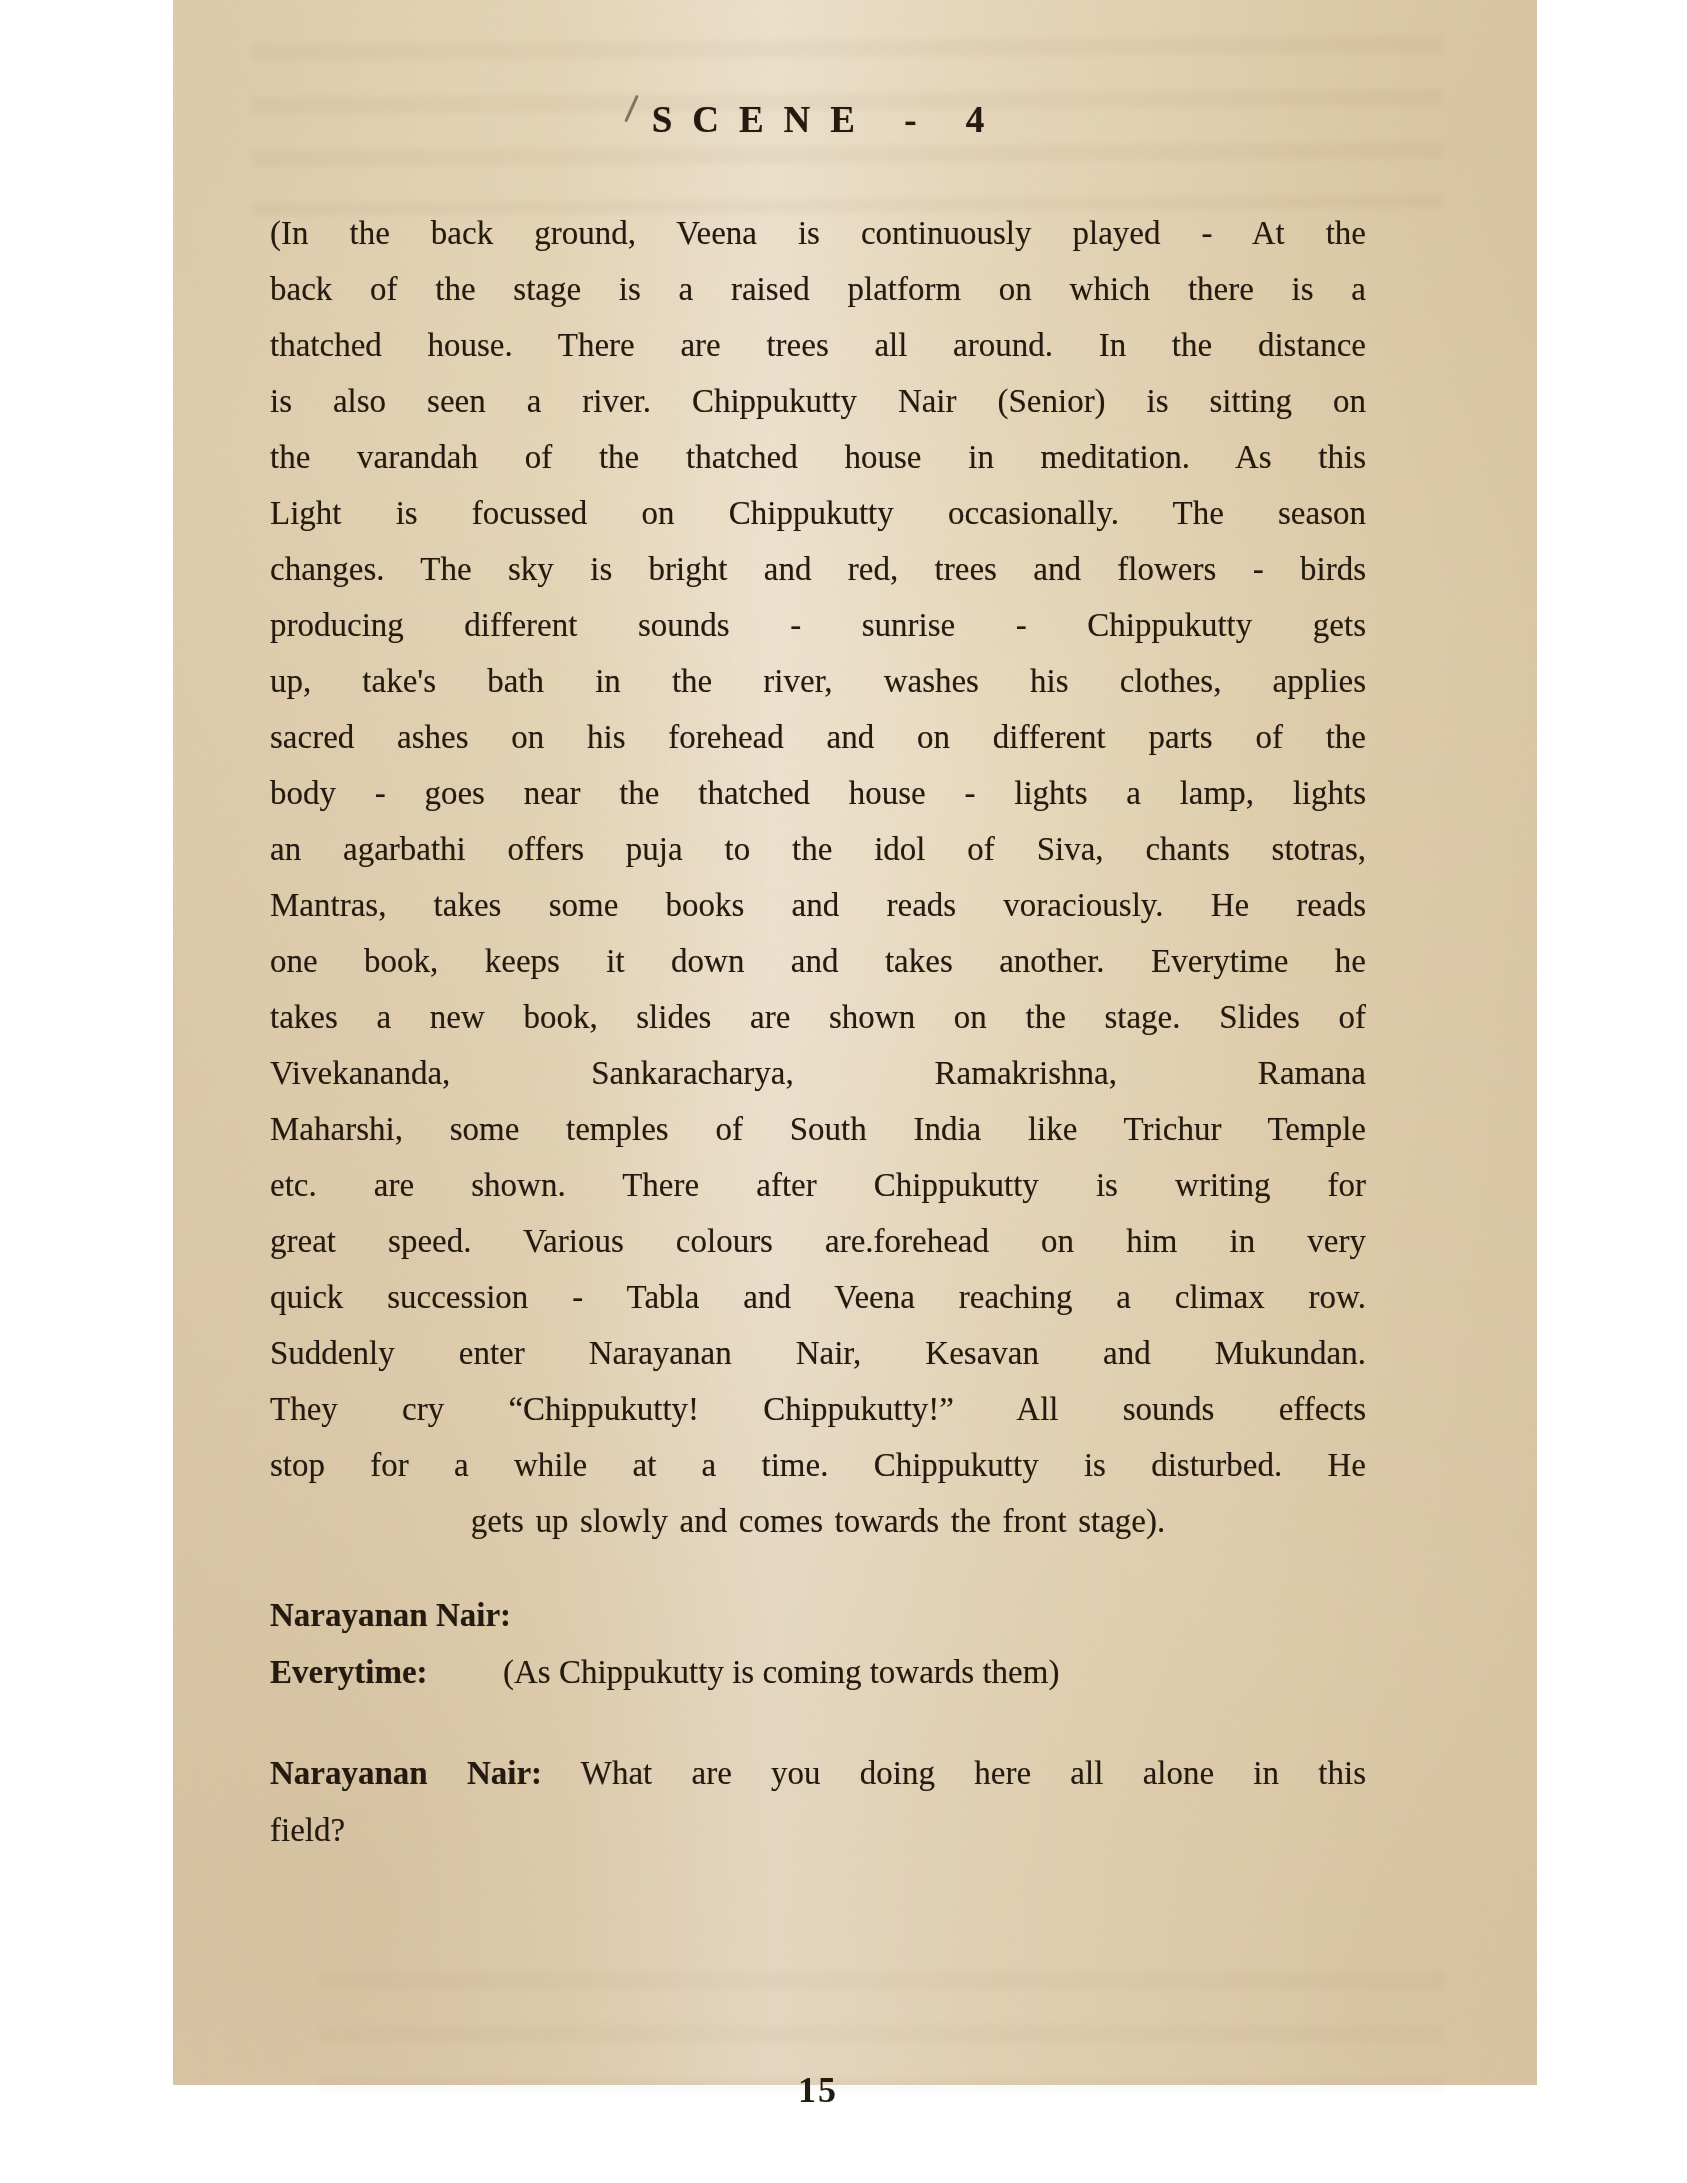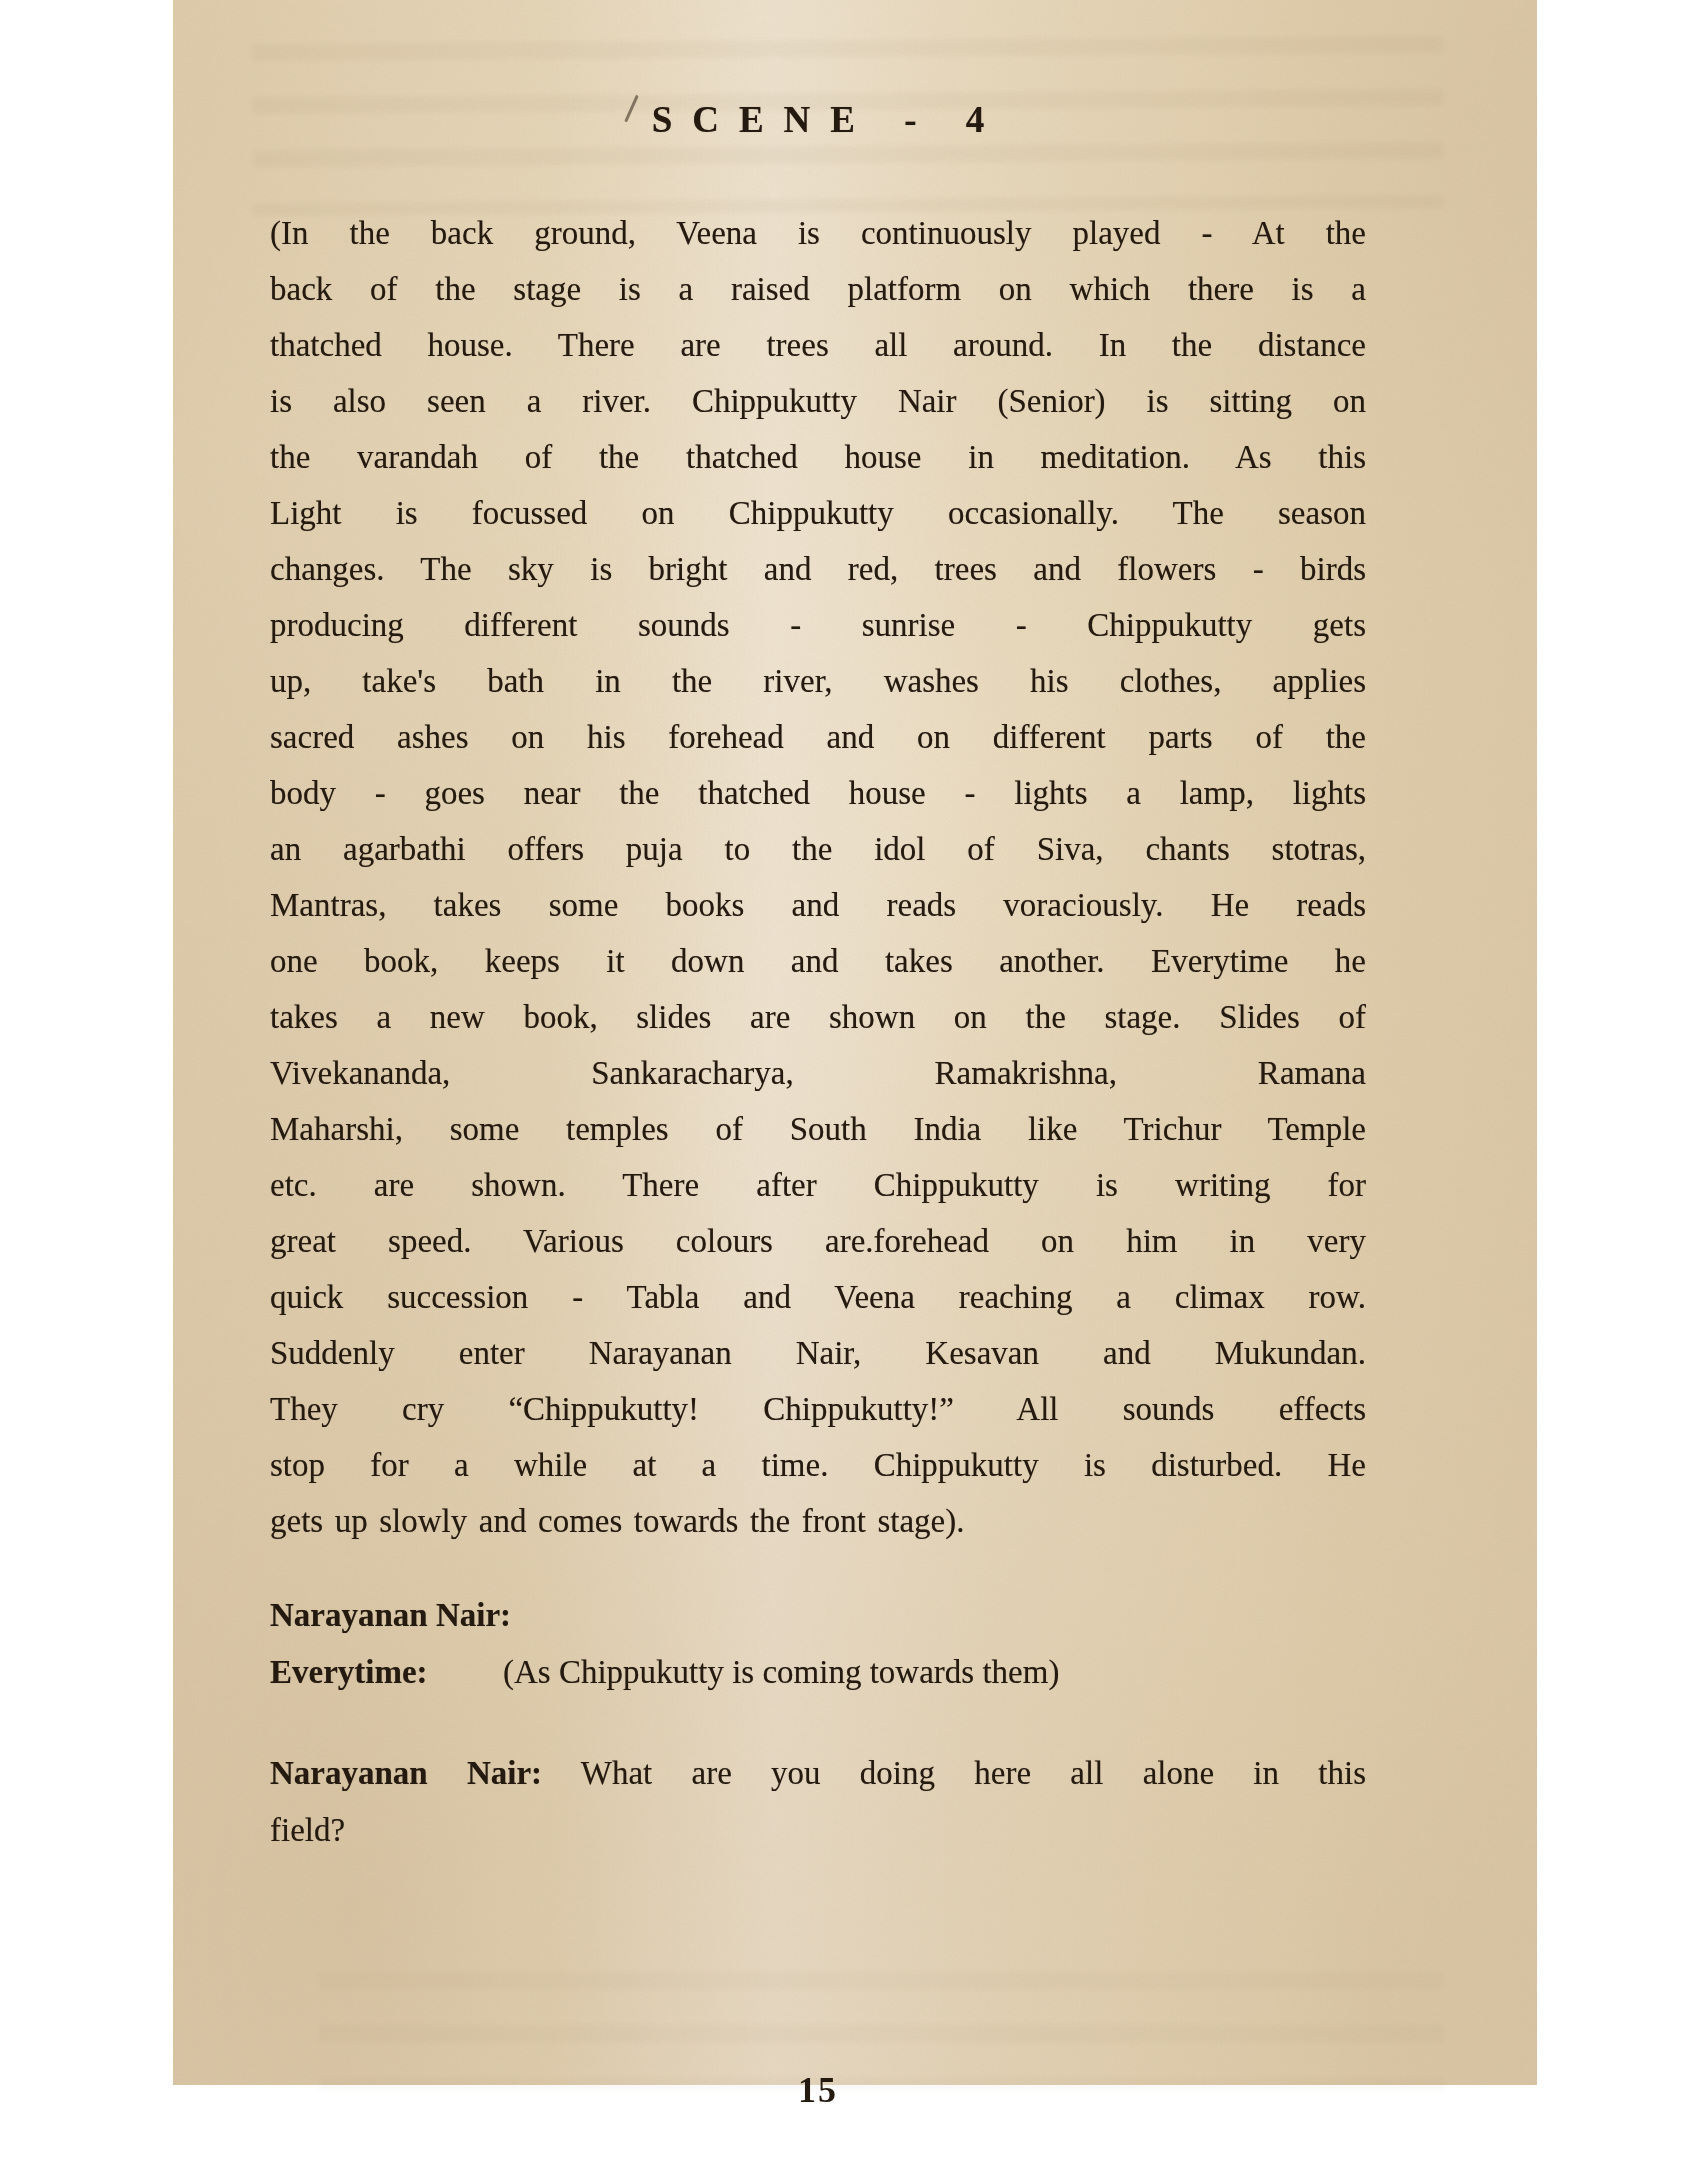--- a/index.html
+++ b/index.html
@@ -91,21 +91,21 @@
     text-align: justify;
     height: 56px;
     overflow: hidden;
   }
   .stage-directions .line::after {
     content: "";
     display: inline-block;
     width: 100%;
     height: 0;
   }
-  .stage-directions .line.no-j { text-align: left; }
+  .stage-directions .line.no-j { text-align: center; }
   .stage-directions .line.no-j::after { content: none; }
   
   .dialogue {
     margin-top: 38px;
     font-size: 33px;
     line-height: 57px;
     text-shadow: 0 0 0.7px rgba(36, 26, 15, 0.4);
   }
   .speech-row { display: flex; }
   .speaker {

